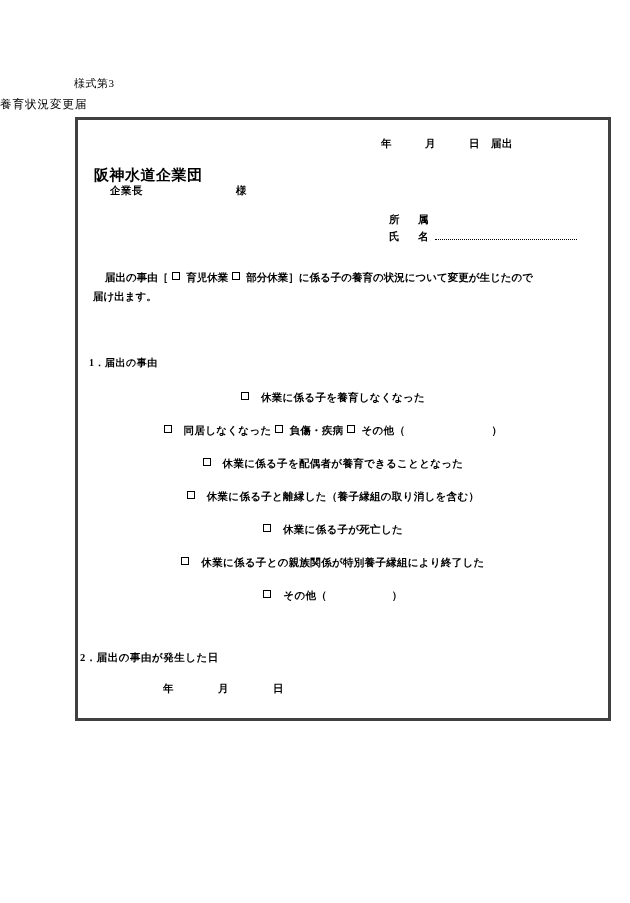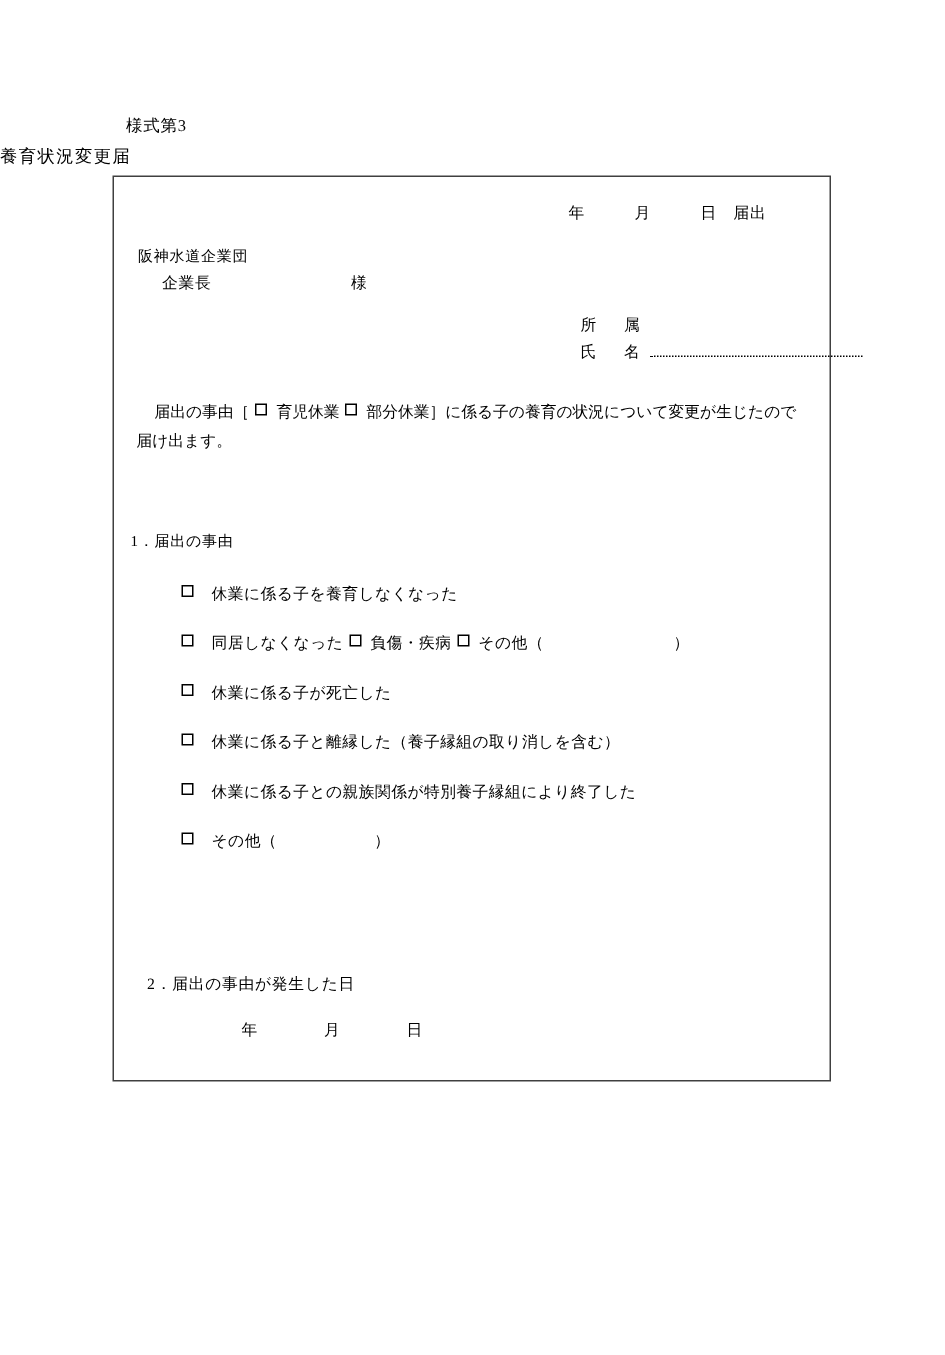--- a/index.html
+++ b/index.html
@@ -22,53 +22,53 @@
     width: 630px;
     height: 903px;
     background: #ffffff;
   }
   .form-code {
     position: absolute;
     left: 74px;
     top: 76px;
     font-size: 11px;
     letter-spacing: 0.5px;
-    margin-left: 10px;
   }
   .doc-title {
     position: absolute;
     left: 0;
     top: 97px;
     width: 630px;
     text-align: left;
     font-size: 11.5px;
     letter-spacing: 1px;
   }
   .frame {
     position: absolute;
     left: 75px;
     top: 117px;
-    width: 479px;
+    width: 536px;
     height: 604px;
-    border: 1px solid #404040;
+    border: 3px solid #404040;
     box-sizing: border-box;
+    font-weight: bold;
   }
   .date-line {
     position: absolute;
     left: 303px;
     top: 17px;
     font-size: 10.5px;
     letter-spacing: 0.5px;
     white-space: pre;
   }
   .org-name {
     position: absolute;
     left: 16px;
     top: 46px;
-    font-size: 10px;
+    font-size: 15px;
     letter-spacing: 0.5px;
   }
   .org-head {
     position: absolute;
     left: 32px;
     top: 64px;
     font-size: 10.5px;
     letter-spacing: 0.5px;
   }
   .org-sama {
@@ -121,20 +121,21 @@
     position: absolute;
     left: 45px;
     top: 271px;
     width: 420px;
     font-size: 10.5px;
   }
   .reason-item {
     height: 33px;
     white-space: nowrap;
     letter-spacing: 0.3px;
+    text-align: center;
   }
   .cbox {
     display: inline-block;
     width: 8px;
     height: 8px;
     border: 1px solid #000000;
     margin-right: 12px;
     vertical-align: 1px;
     box-sizing: border-box;
   }
@@ -142,21 +143,21 @@
     display: inline-block;
     width: 8px;
     height: 8px;
     border: 1px solid #000000;
     margin: 0 6px 0 4px;
     vertical-align: 1px;
     box-sizing: border-box;
   }
   .section2-title {
     position: absolute;
-    left: 22px;
+    left: 2px;
     top: 531px;
     font-size: 10.5px;
     letter-spacing: 0.5px;
   }
   .section2-date {
     position: absolute;
     left: 85px;
     top: 562px;
     font-size: 10.5px;
     white-space: pre;
@@ -198,27 +199,30 @@
     <div class="reason-list">
 
       <div class="reason-item">
         <span class="cbox"></span><span>休業に係る子を養育しなくなった</span>
       </div>
 
       <div class="reason-item">
         <span class="cbox"></span><span>同居しなくなった</span><span class="cbox-inline"></span><span>負傷・疾病</span><span class="cbox-inline"></span><span>その他（　　　　　　　　）</span>
       </div>
 
+      <div class="reason-item">
+        <span class="cbox"></span><span>休業に係る子を配偶者が養育できることとなった</span>
+      </div>
+
+      <div class="reason-item">
+        <span class="cbox"></span><span>休業に係る子と離縁した（養子縁組の取り消しを含む）</span>
+      </div>
 
       <div class="reason-item">
         <span class="cbox"></span><span>休業に係る子が死亡した</span>
-      </div>
-
-      <div class="reason-item">
-        <span class="cbox"></span><span>休業に係る子と離縁した（養子縁組の取り消しを含む）</span>
       </div>
 
       <div class="reason-item">
         <span class="cbox"></span><span>休業に係る子との親族関係が特別養子縁組により終了した</span>
       </div>
 
       <div class="reason-item">
         <span class="cbox"></span><span>その他（　　　　　　）</span>
       </div>
 

